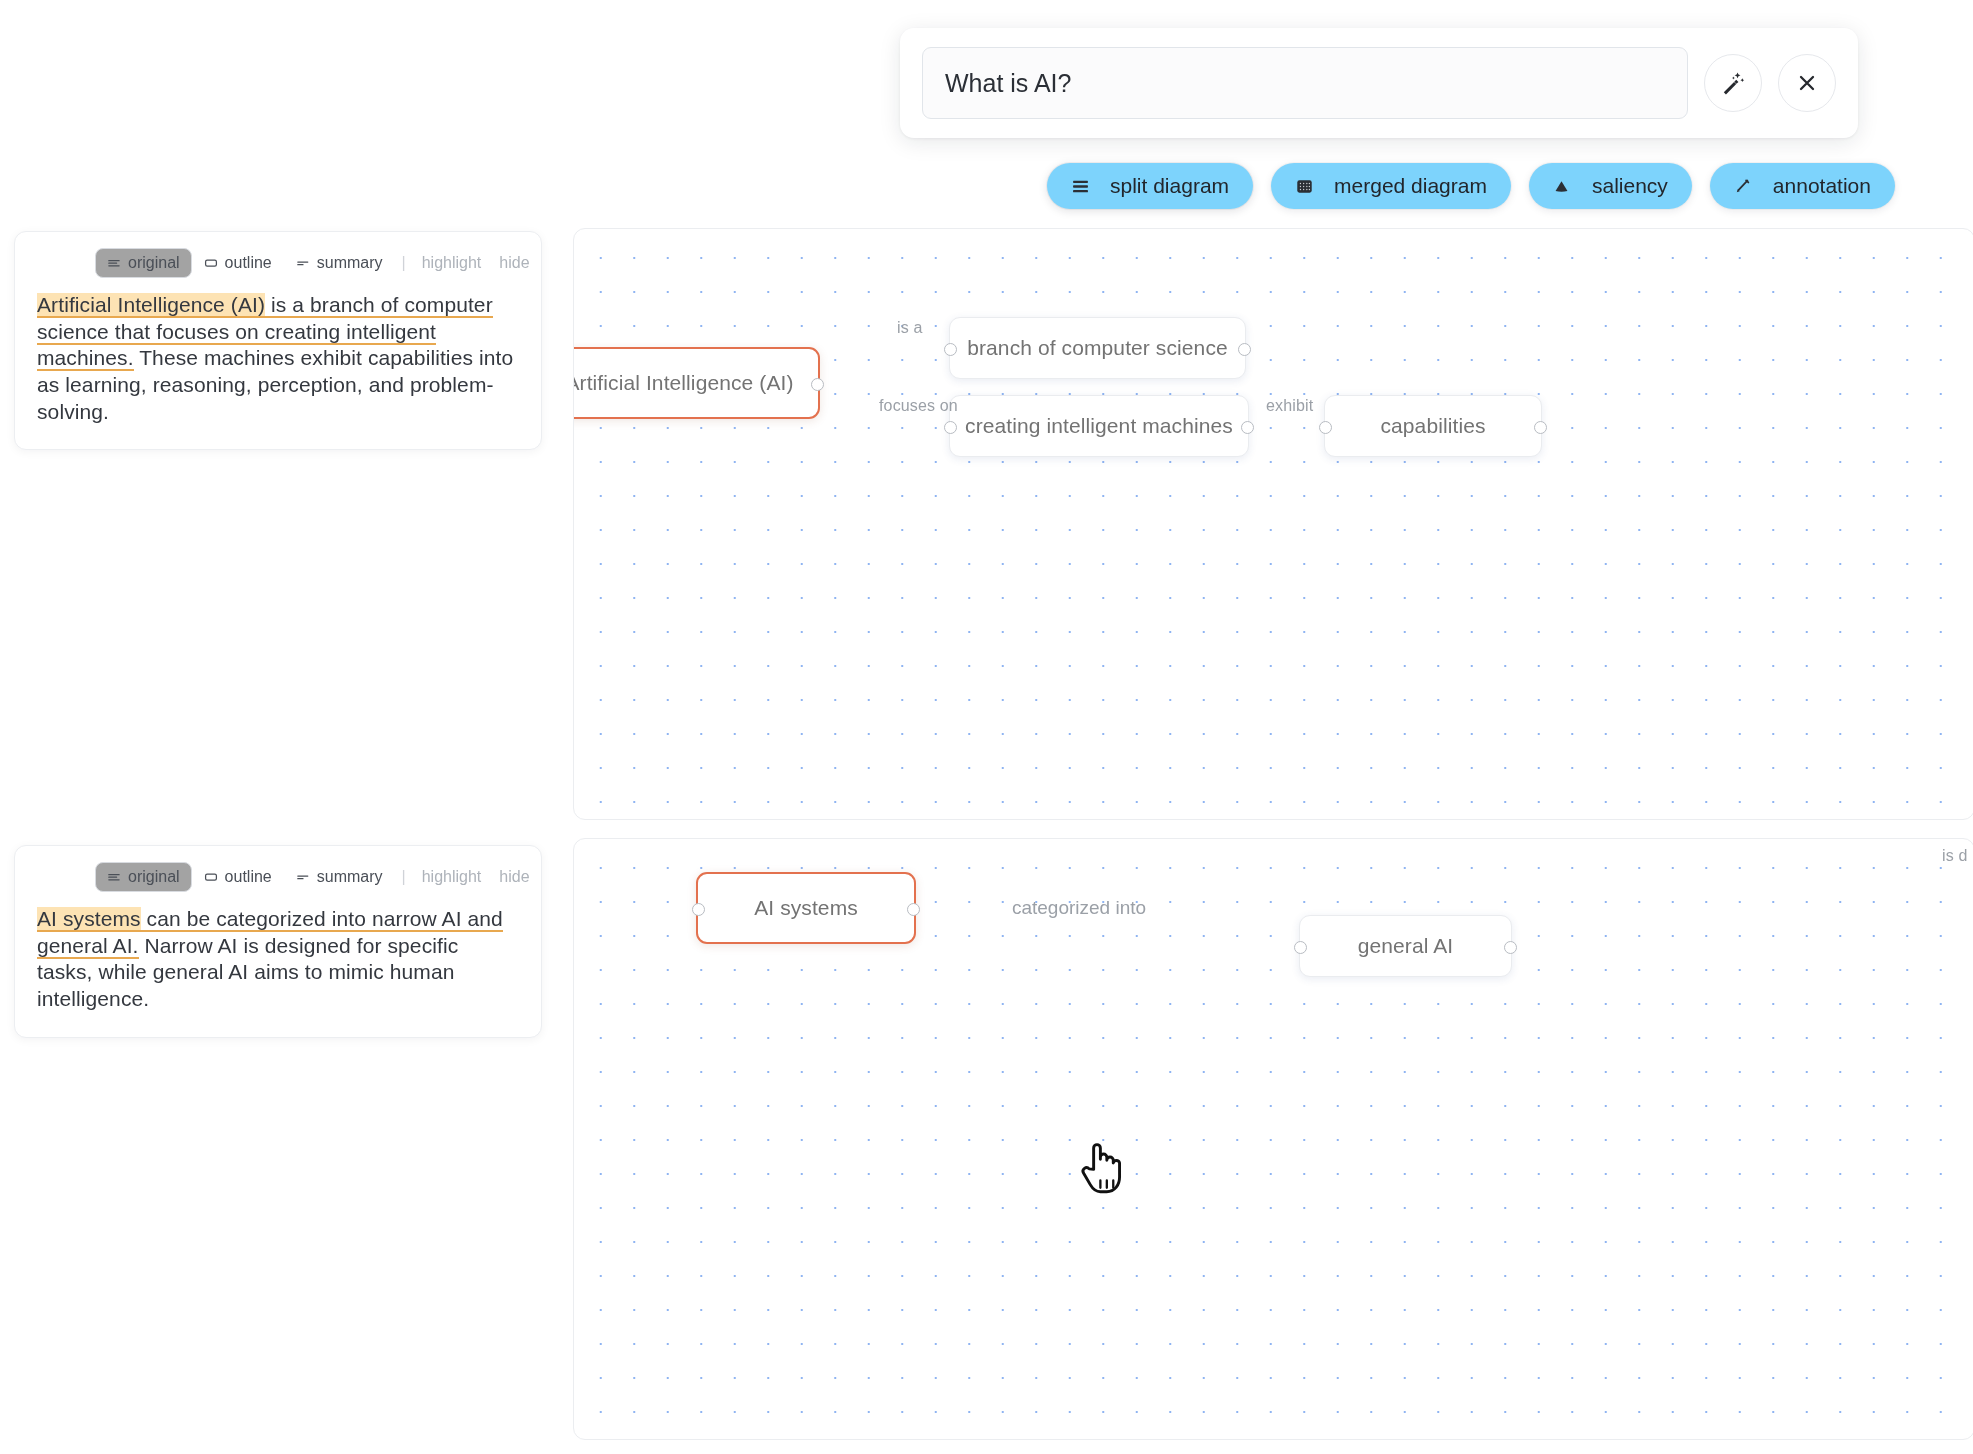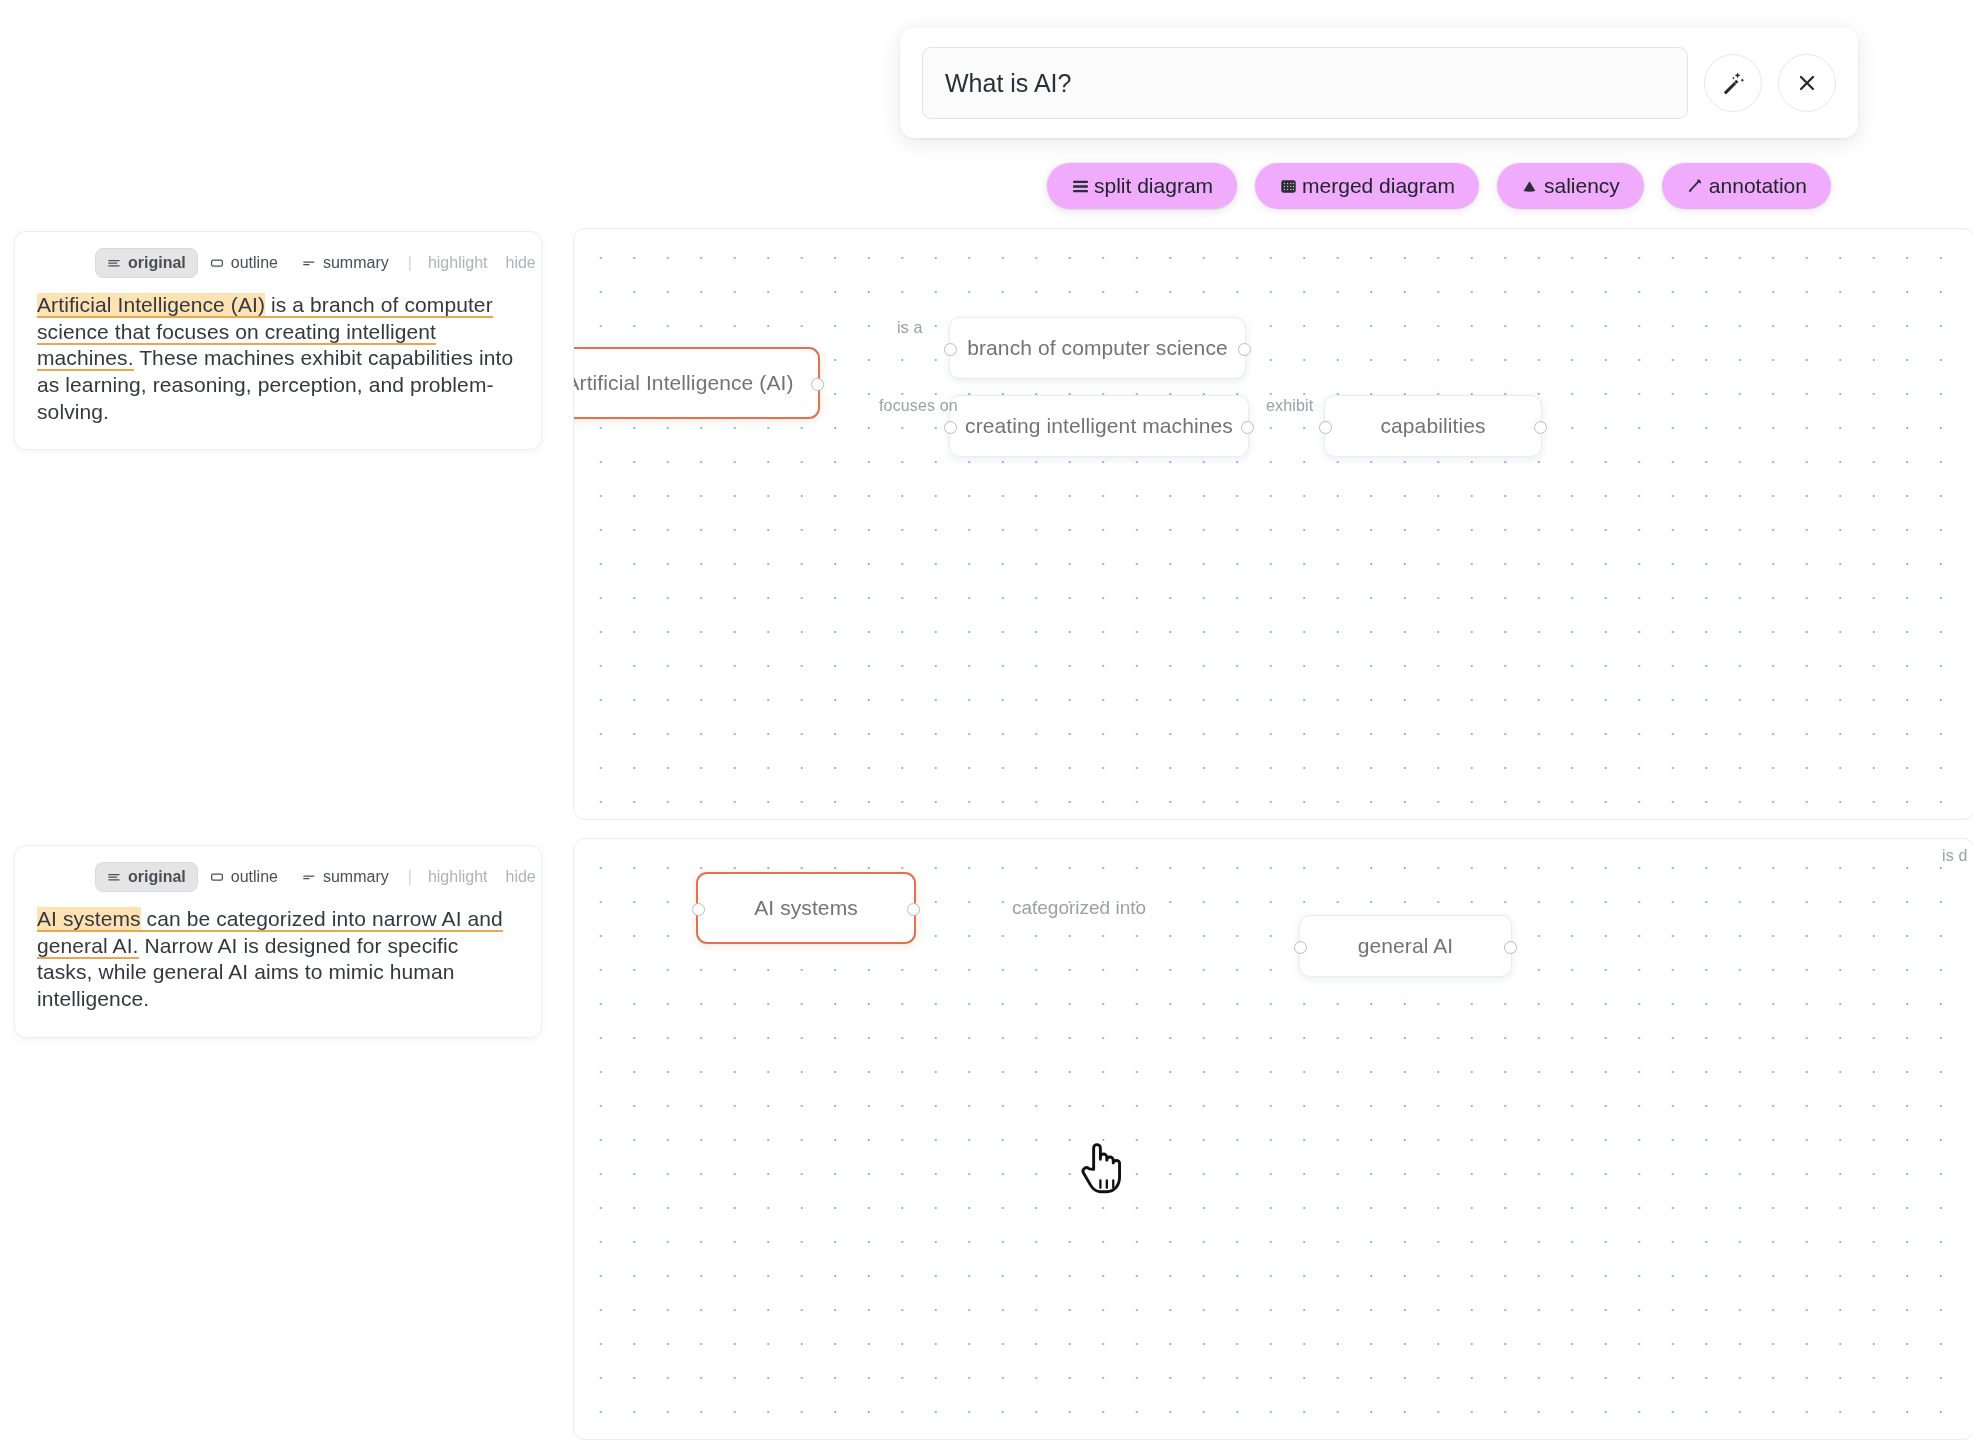--- a/index.html
+++ b/index.html
@@ -31,23 +31,23 @@
     margin-left:16px;cursor:pointer;flex:none;
   }
   .round-btn svg{display:block;}
 
   
   #mode-bar{
     position:absolute;left:1047px;top:163px;height:46px;
     display:flex;align-items:center;gap:18px;
   }
   .pill{
-    height:46px;border-radius:23px;background:#f0abfc;
+    height:46px;border-radius:23px;background:#7dd3fc;
     box-shadow:0 2px 8px rgba(20,25,40,.09),0 0 0 1px rgba(20,25,40,.035);
-    display:flex;align-items:center;gap:5px;padding:0 24px;
+    display:flex;align-items:center;gap:21px;padding:0 24px;
     font-size:21px;color:#22262c;cursor:pointer;white-space:nowrap;
     box-sizing:border-box;
   }
   .pill.active{box-shadow:0 2px 10px rgba(20,25,40,.13),0 0 0 1px rgba(20,25,40,.05);}
   .pill .ico{display:flex;align-items:center;justify-content:center;width:18px;height:18px;flex:none;}
 
   
   .text-card{
     position:absolute;left:14px;width:528px;background:#fff;
     border:1px solid #eceef1;border-radius:12px;
@@ -57,21 +57,21 @@
   #text-card-1{top:231px;}
   #text-card-2{top:845px;}
   .card-toolbar{
     display:flex;align-items:center;gap:0px;margin-left:58px;margin-bottom:14px;
     font-size:16px;color:#4a4f57;
   }
   .card-tab{
     display:flex;align-items:center;gap:7px;padding:5px 11px;border-radius:8px;
     border:1px solid transparent;cursor:pointer;white-space:nowrap;
   }
-  .card-tab.selected{border-color:#d8dbe0;background:#e5e5e5;font-weight:bold;}
+  .card-tab.selected{border-color:#d8dbe0;background:#a3a3a3;}
   .card-tab .ico{display:flex;align-items:center;justify-content:center;width:14px;height:14px;flex:none;}
   .tb-sep{color:#d0d3d8;margin:0 7px;font-size:16px;}
   .tb-muted{color:#aeb3ba;padding:5px 9px;cursor:pointer;white-space:nowrap;}
   .card-body{
     font-size:21px;line-height:1.27;color:#34383f;letter-spacing:.1px;
   }
   .hl{background:#fde3b4;}
   .ul{border-bottom:2px solid #e8a84f;}
 
   

